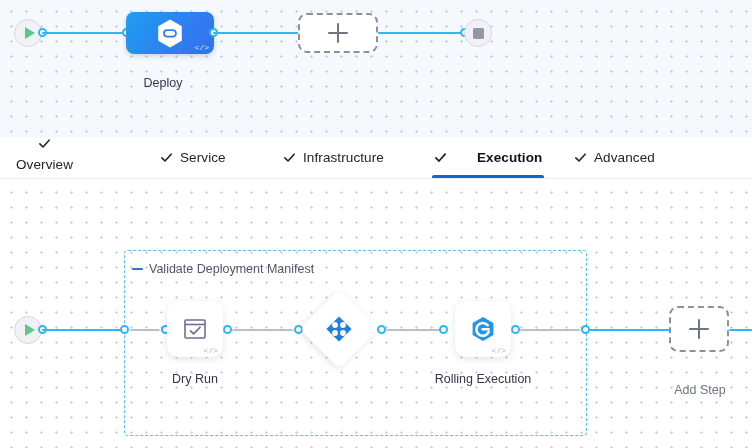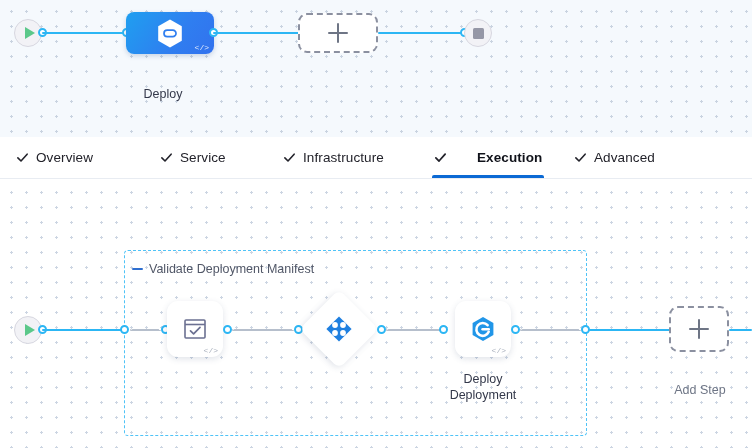--- a/index.html
+++ b/index.html
@@ -175,38 +175,38 @@
     <div class="dot" style="left:122px;top:28px;"></div>
 
     <div class="stage-node" style="left:126px;top:12px;">
       <svg class="harness-hex" viewBox="0 0 26 29">
         <path d="M13 0.6 L24.8 7.3 L24.8 21.7 L13 28.4 L1.2 21.7 L1.2 7.3 Z" fill="#ffffff"></path>
         <path d="M10.2 11.2 a3.2 3.2 0 1 0 0 6.4 h5.6 a3.2 3.2 0 1 0 0 -6.4 h-5.6 z" fill="none" stroke="#2f7ef0" stroke-width="1.7"></path>
       </svg>
       <span class="codebadge">&lt;/&gt;</span>
     </div>
     <div class="dot" style="left:209px;top:28px;"></div>
-    <div class="node-label" style="left:106px;top:86px;width:114px;">Deploy</div>
+    <div class="node-label" style="left:106px;top:75px;width:114px;">Deploy</div>
 
     <div class="conn" style="left:213px;top:32px;width:87px;"></div>
 
     <div class="dashed-box" style="left:298px;top:13px;width:80px;height:40px;">
       <span class="plus"></span>
     </div>
 
     <div class="conn" style="left:378px;top:32px;width:86px;"></div>
     <div class="dot" style="left:460px;top:28px;"></div>
     <div class="endcap" style="left:464px;top:19px;">
       <span class="stop-sq"></span>
     </div>
   </div>
 
   <div class="tabbar">
 
-    <div class="tab" style="left:14px;">
+    <div class="tab" style="left:14px;flex-direction:column;">
       <svg class="tick" viewBox="0 0 14 14">
         <path d="M2 7.4 L5.4 10.8 L12 3.4" fill="none" stroke="currentColor" stroke-width="1.7" stroke-linecap="round" stroke-linejoin="round"></path>
       </svg>
       <span class="tlabel">Overview</span>
     </div>
 
     <div class="tab" style="left:281px;">
       <svg class="tick" viewBox="0 0 14 14">
         <path d="M2 7.4 L5.4 10.8 L12 3.4" fill="none" stroke="currentColor" stroke-width="1.7" stroke-linecap="round" stroke-linejoin="round"></path>
       </svg>
@@ -256,20 +256,21 @@
 
     <div class="step-node" style="left:167px;top:122px;">
       <svg class="icon-26" viewBox="0 0 26 26">
         <rect x="3" y="4" width="20" height="18" rx="1" fill="none" stroke="#6b7091" stroke-width="1.6"></rect>
         <line x1="3" y1="8.5" x2="23" y2="8.5" stroke="#6b7091" stroke-width="1.6"></line>
         <path d="M8.5 14.8 L11.6 17.8 L18 11.4" fill="none" stroke="#6b7091" stroke-width="1.7" stroke-linecap="round" stroke-linejoin="round"></path>
       </svg>
       <span class="codebadge dark">&lt;/&gt;</span>
     </div>
     <div class="dot" style="left:223px;top:146px;"></div>
+    <div class="node-label" style="left:140px;top:192px;width:110px;">Dry Run</div>
 
     <div class="conn dashed" style="left:232px;top:150px;width:62px;"></div>
     <div class="dot" style="left:294px;top:146px;"></div>
 
     <div class="step-diamond" style="left:311px;top:122px;"></div>
     <div class="diamond-icon" style="left:322px;top:133px;">
       <svg class="icon-28" viewBox="0 0 28 28">
         <path d="M14 1.4 L26.6 14 L14 26.6 L1.4 14 Z" fill="#1e7fe0"></path>
         <circle cx="10" cy="10" r="2.9" fill="#ffffff"></circle>
         <circle cx="18" cy="10" r="2.9" fill="#ffffff"></circle>
@@ -284,21 +285,21 @@
 
     <div class="step-node" style="left:455px;top:122px;">
       <svg class="icon-28" viewBox="0 0 28 28">
         <path d="M14 2 L24.4 8 L24.4 20 L14 26 L3.6 20 L3.6 8 Z" fill="#2196e8"></path>
         <path d="M18.6 10.2 a6.4 6.4 0 1 0 1.1 6.6" fill="none" stroke="#ffffff" stroke-width="2.6" stroke-linecap="round"></path>
         <path d="M13.6 14.2 h6.1" stroke="#ffffff" stroke-width="2.6" stroke-linecap="round"></path>
       </svg>
       <span class="codebadge dark">&lt;/&gt;</span>
     </div>
     <div class="dot" style="left:511px;top:146px;"></div>
-    <div class="node-label" style="left:432px;top:192px;width:102px;">Deploy Deployment</div>
+    <div class="node-label" style="left:432px;top:192px;width:102px;">Rolling Execution</div>
 
     <div class="conn dashed" style="left:520px;top:150px;width:61px;"></div>
     <div class="dot" style="left:581px;top:146px;"></div>
 
     <div class="conn" style="left:589px;top:150px;width:82px;"></div>
 
     <div class="dashed-box" style="left:669px;top:127px;width:60px;height:46px;">
       <span class="plus"></span>
     </div>
     <div class="conn" style="left:729px;top:150px;width:23px;"></div>

